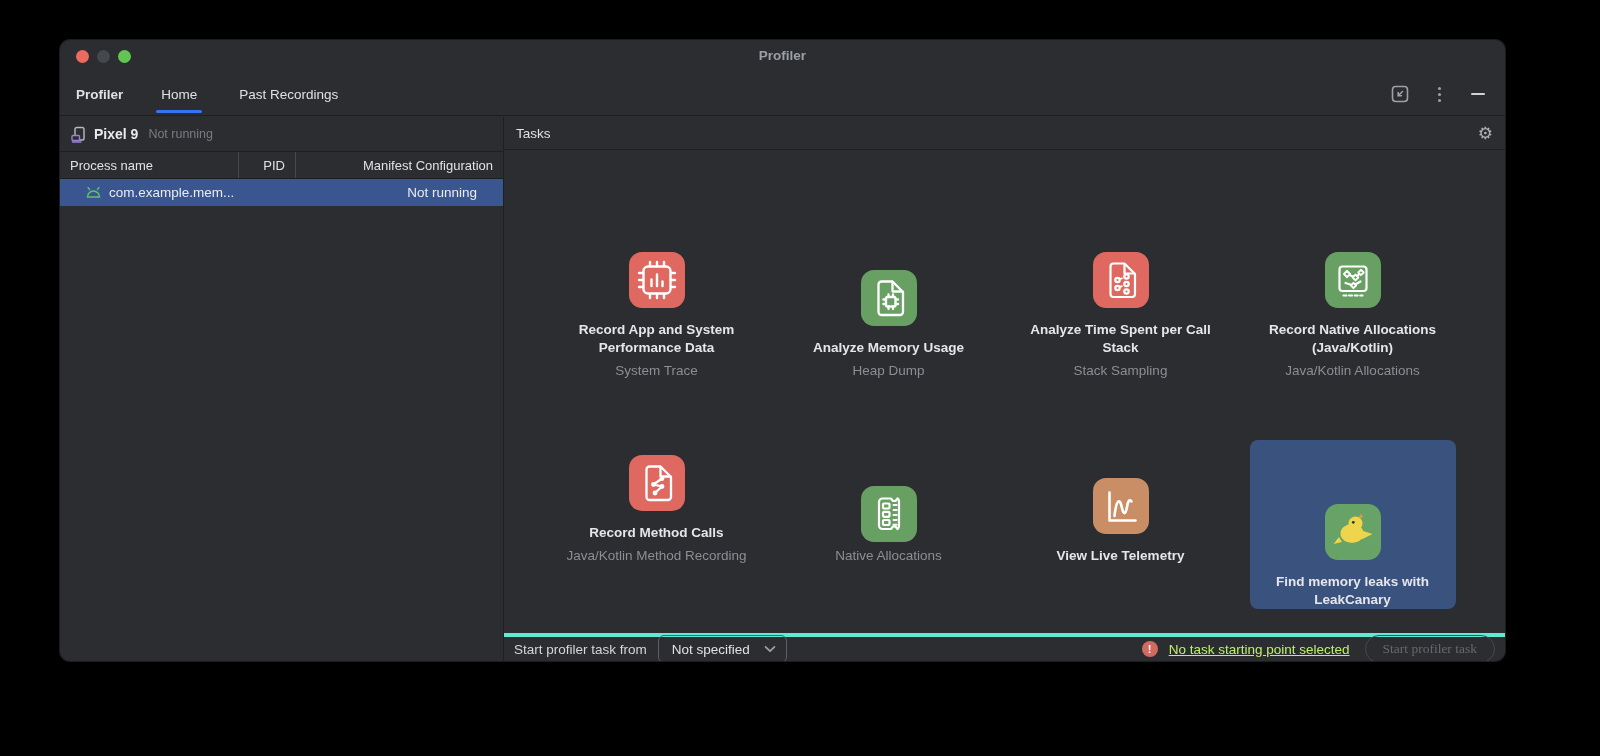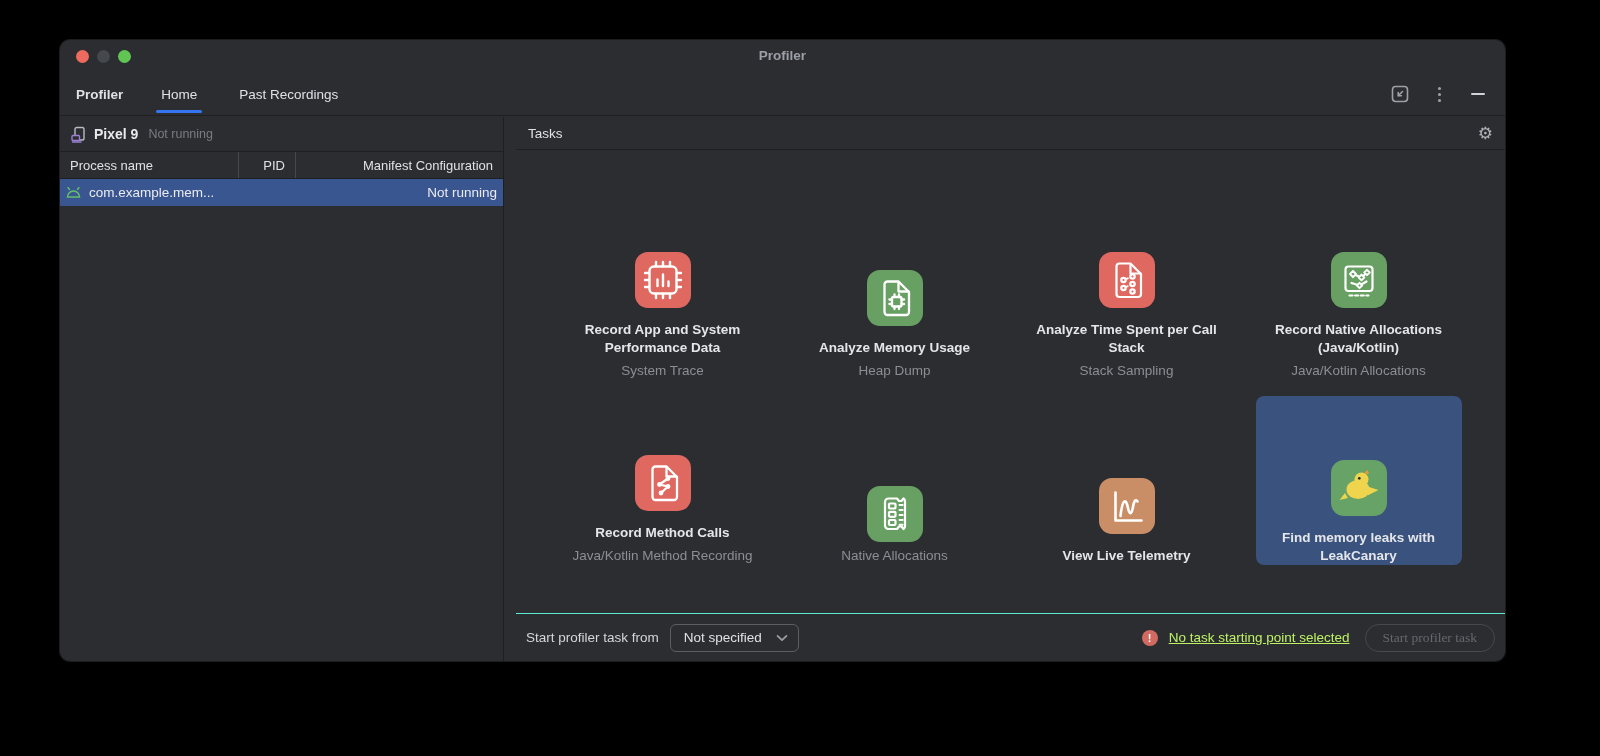--- a/index.html
+++ b/index.html
@@ -27,54 +27,54 @@
          color:#dfe1e5; font-size:13.5px; margin-right:42px; cursor:default; }
   .tab.active .tab-underline { position:absolute; left:50%; transform:translateX(-50%);
          bottom:3px; width:46px; height:3px; border-radius:2px; background:#3574f0; }
   .tb-icons { margin-left:auto; display:flex; align-items:center; gap:17px; }
   .tb-icon { display:flex; align-items:center; justify-content:center; width:22px; height:22px; }
   .kebab { display:flex; flex-direction:column; gap:3px; align-items:center; }
   .kebab i { width:3px; height:3px; border-radius:50%; background:#9da0a5; display:block; }
   .minus-bar { width:14px; height:2px; background:#cfd2d6; border-radius:1px; }
 
   
-  .content { position:absolute; top:77px; bottom:0; left:0; right:0; display:flex;gap:12px; }
+  .content { position:absolute; top:77px; bottom:0; left:0; right:0; display:flex; }
   .left-panel { width:444px; border-right:1px solid #1e1f22; display:flex; flex-direction:column; }
   .device-row { height:35px; border-bottom:1px solid #1e1f22; display:flex; align-items:center;
                 padding:0 10px; gap:7px; }
   .device-name { color:#e8eaee; font-size:14px; font-weight:bold; }
   .device-status { color:#797c82; font-size:12.5px; margin-left:3px; }
   .table-header { height:27px; border-bottom:1px solid #1e1f22; display:flex; align-items:stretch;
                   color:#dfe1e5; font-size:13px; }
   .th { display:flex; align-items:center; }
   .th-process { width:178px; padding-left:10px; }
   .th-pid { width:57px; justify-content:flex-end; padding-right:10px; border-left:1px solid #46484c; }
   .th-manifest { flex:1; justify-content:flex-end; padding-right:10px; border-left:1px solid #46484c; }
   .process-row { height:27px; background:#3a5690; display:flex; align-items:center;
-                 padding:0 6px; gap:8px; color:#e9ebef; font-size:13.5px; }
+                 padding:0 26px; gap:8px; color:#e9ebef; font-size:13.5px; }
   .row-status { margin-left:auto; }
 
   
   .right-panel { flex:1; display:flex; flex-direction:column; }
   .tasks-header { height:33px; border-bottom:1px solid #1e1f22; display:flex; align-items:center;
                   padding:0 12px; color:#dfe1e5; font-size:13.5px; }
   .gear { margin-left:auto; color:#aeb1b6; font-size:17px; line-height:1; cursor:default; }
   .tasks-body { flex:1; overflow:hidden; }
   .tasks-grid { display:grid; grid-template-columns:repeat(4,232px); justify-content:center;
                 margin-top:61px; row-gap:16px; }
   .card { height:169px; border-radius:8px; display:flex; flex-direction:column;
           align-items:center; padding-top:20px; text-align:center;justify-content:flex-end; }
-  .card.selected { background:#3a527e; width:206px; justify-self:center; }
+  .card.selected { background:#3a527e; width:206px; justify-self:center;margin-top:44px; }
   .card-title { margin-top:13px; color:#e4e6ea; font-size:13.5px; font-weight:bold;
                 line-height:18px; max-width:204px; }
   .card-subtitle { margin-top:5px; color:#8b8e93; font-size:13.5px; line-height:18px; max-width:200px; }
   .card-subtitle:empty { display:none; }
 
   
-  .footer { height:48px; border-top:1px solid #5eead4; display:flex; align-items:center;
+  .footer { height:28px; border-top:4px solid #5eead4; display:flex; align-items:center;
             padding:0 10px; gap:11px; }
   .footer-label { color:#d4d6da; font-size:13.5px; }
   .dropdown { display:flex; align-items:center; gap:14px; height:28px; padding:0 10px 0 13px;
               border:1px solid #5c5e63; border-radius:6px; color:#dfe1e5; font-size:13.5px; }
   .spacer { flex:1; }
   .warn-circle { width:16px; height:16px; border-radius:50%; background:#d16a60; color:#fff;
                  font-size:11px; font-weight:bold; display:flex; align-items:center; justify-content:center; }
   .warn-text { color:#bef264; font-size:13.5px; margin-right:4px;text-decoration:underline; }
   .start-btn { height:28px; padding:0 17px; border:1px solid #47494d; border-radius:14px;
                background:transparent; color:#65686d; font-size:13.5px;

